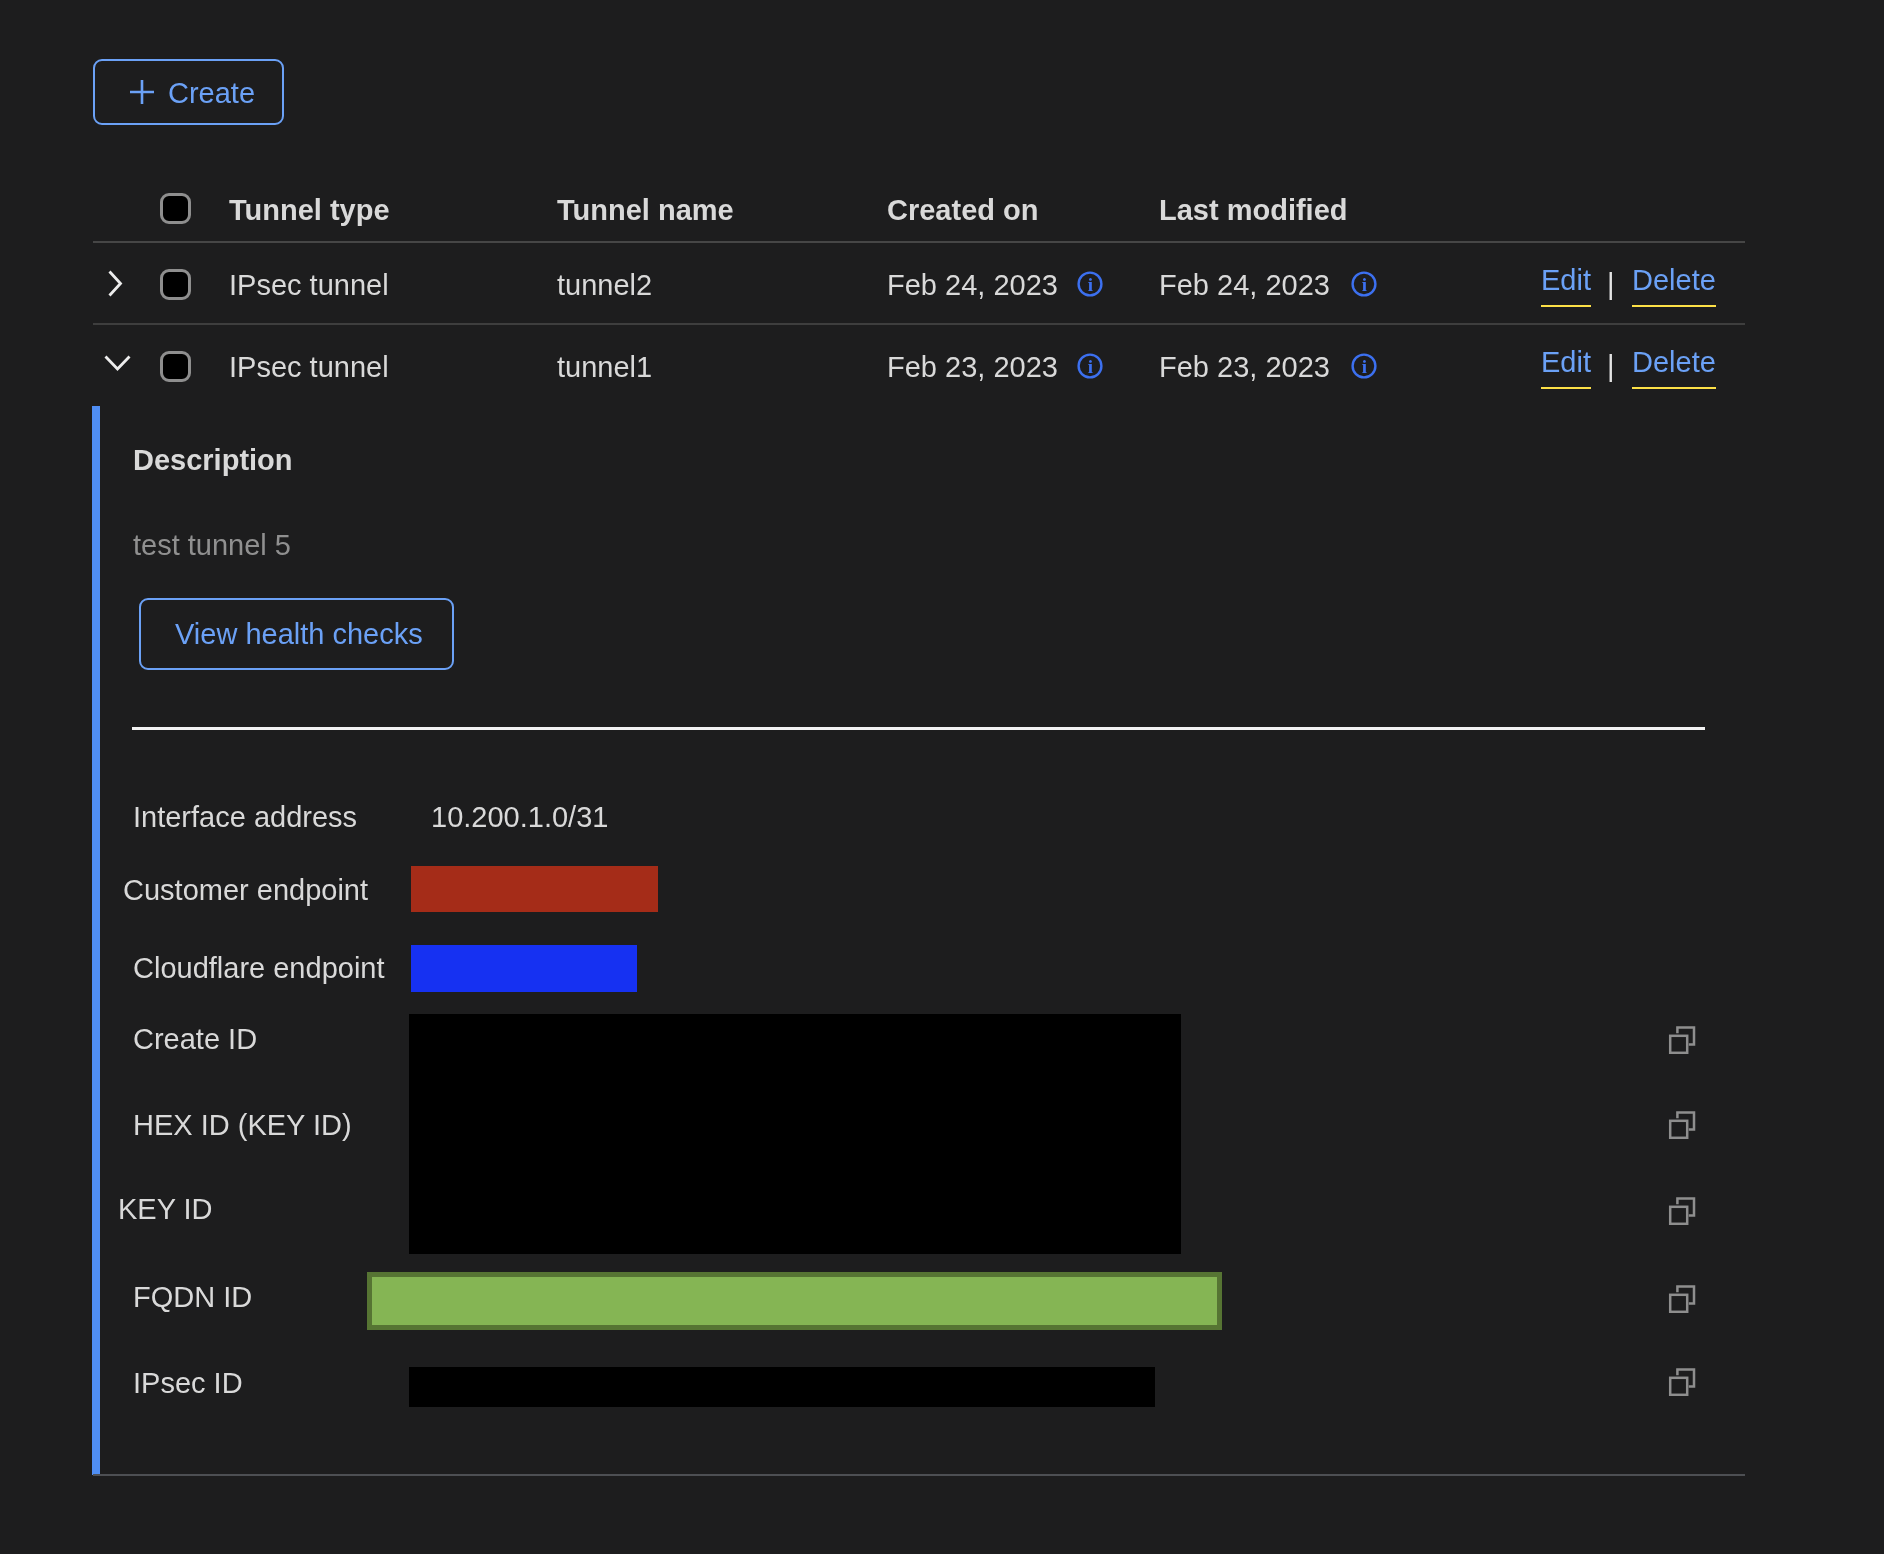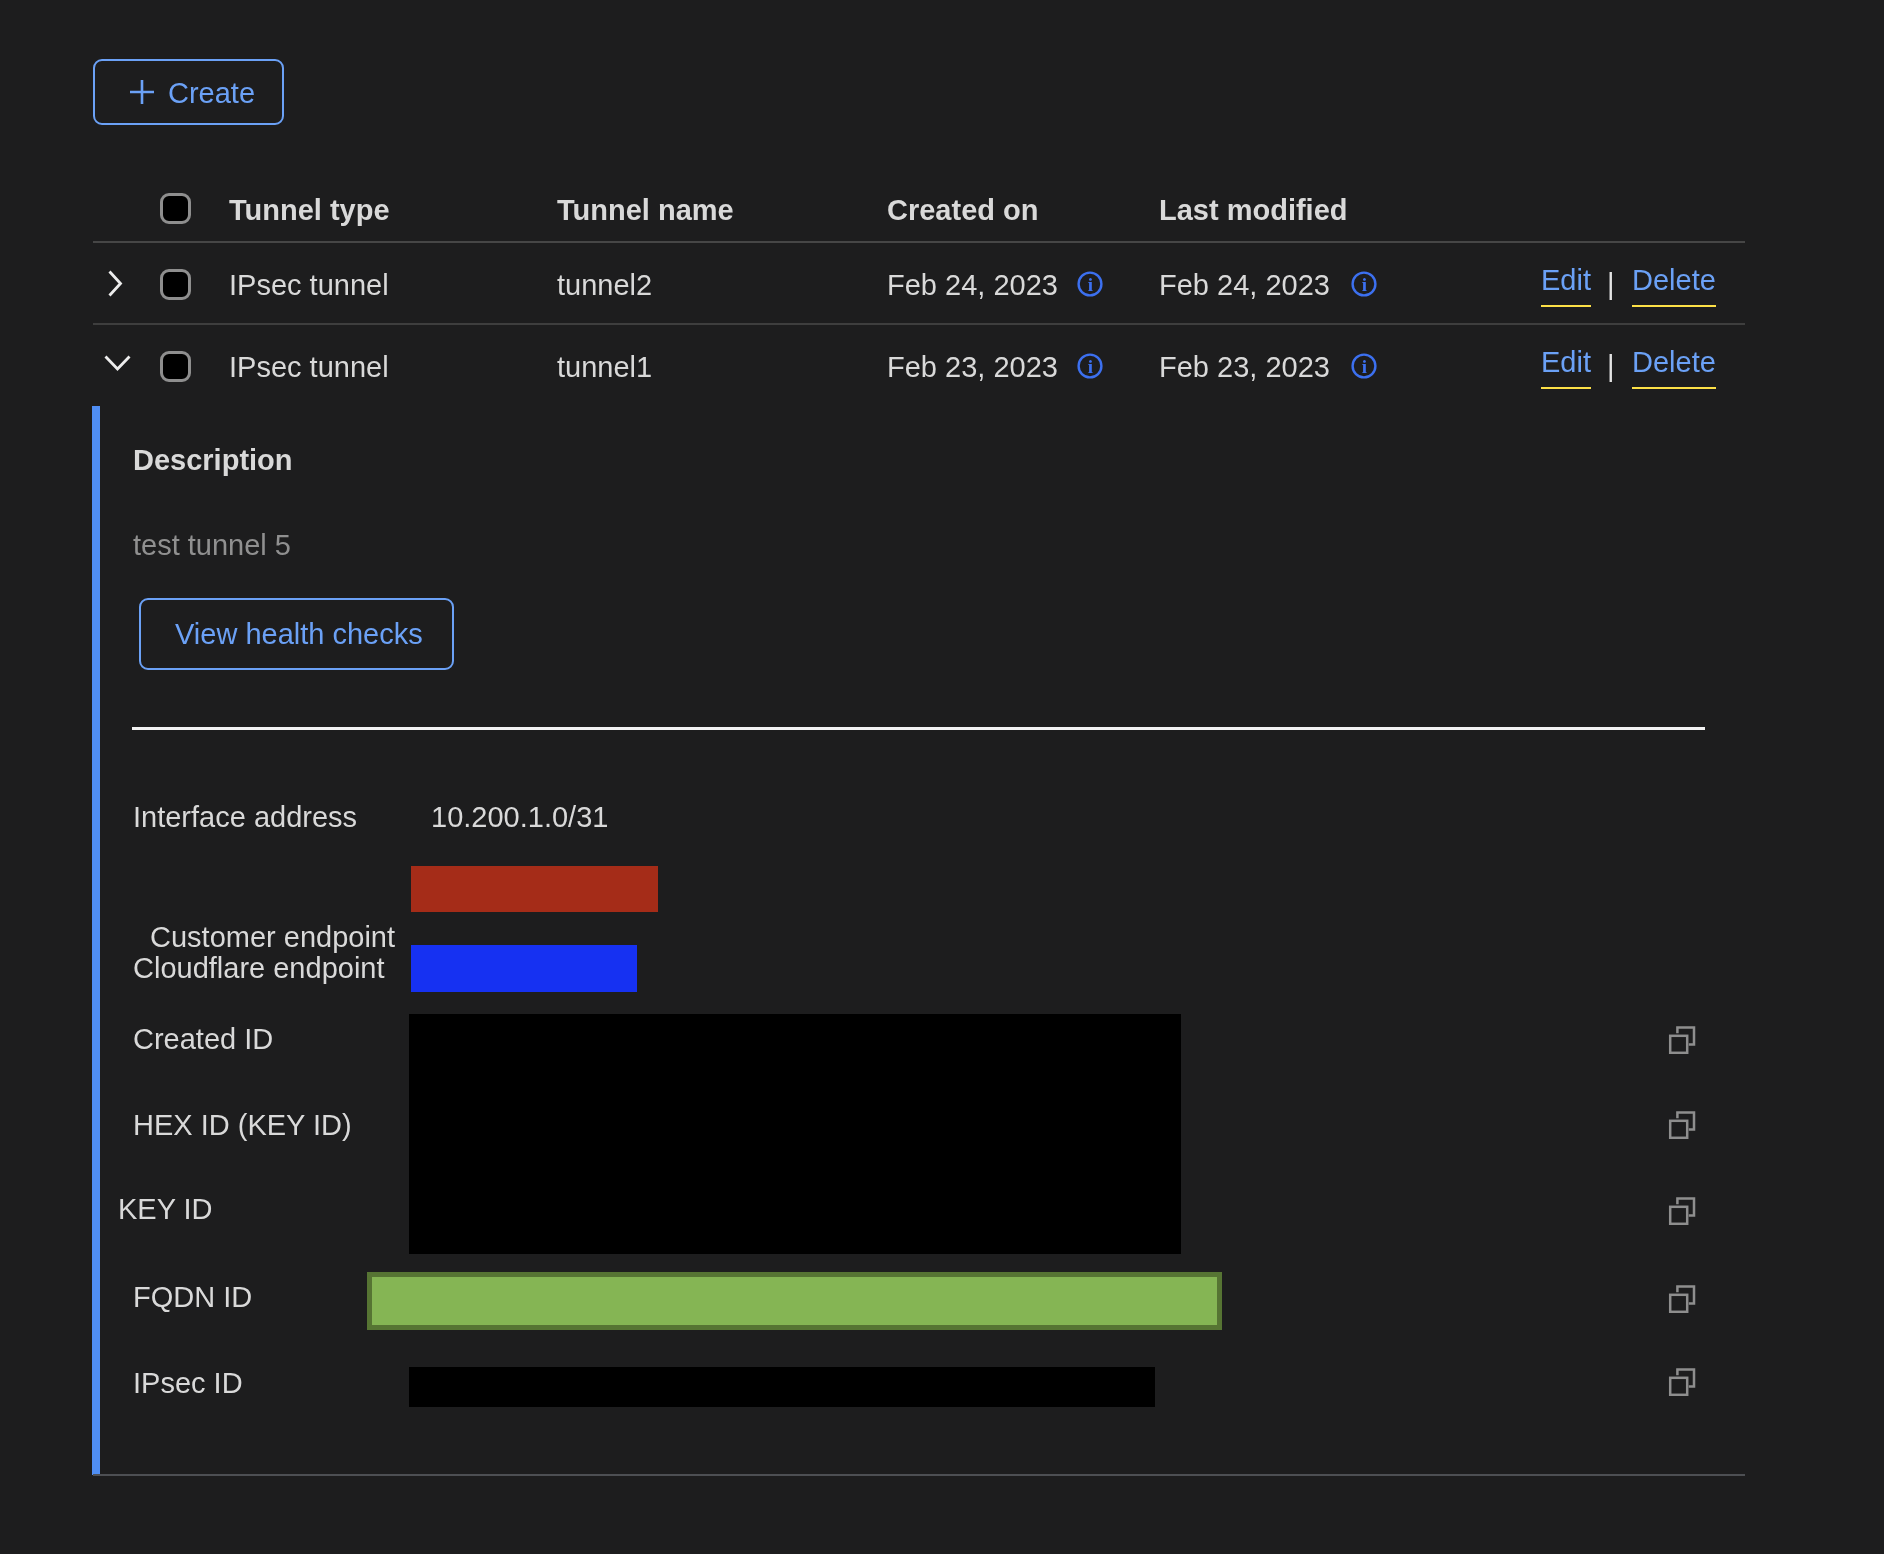--- a/index.html
+++ b/index.html
@@ -78,28 +78,28 @@
 
   <div class="abs" style="left:139px;top:598px;width:315px;height:72px;border:2px solid #6ba1f6;border-radius:9px;color:#6ba1f6;">
     <span style="position:absolute;left:34px;top:19px;line-height:30px;font-size:29px;white-space:nowrap;">View health checks</span>
   </div>
 
   <div class="abs" style="left:132px;top:727px;width:1573px;height:3px;background:#f2f2f2;"></div>
 
   <div class="txt" style="left:133px;top:802px;">Interface address</div>
   <div class="txt" style="left:431px;top:802px;">10.200.1.0/31</div>
 
-  <div class="txt" style="left:150px;top:875px;margin-top:47px;">Customer endpoint</div>
+  <div class="txt" style="left:123px;top:875px;">Customer endpoint</div>
   <div class="abs" style="left:411px;top:866px;width:247px;height:46px;background:#a52c18;"></div>
 
   <div class="txt" style="left:133px;top:953px;">Cloudflare endpoint</div>
   <div class="abs" style="left:411px;top:945px;width:226px;height:47px;background:#1631f2;"></div>
 
   <div class="abs" style="left:409px;top:1014px;width:772px;height:240px;background:#000;"></div>
-  <div class="txt" style="left:133px;top:1024px;">Created ID</div>
+  <div class="txt" style="left:133px;top:1024px;">Create ID</div>
   <div class="txt" style="left:133px;top:1110px;">HEX ID (KEY ID)</div>
   <div class="txt" style="left:118px;top:1194px;">KEY ID</div>
 
   <div class="txt" style="left:133px;top:1282px;">FQDN ID</div>
   <div class="abs" style="left:367px;top:1272px;width:855px;height:58px;background:#85b554;border:5px solid #567433;"></div>
 
   <div class="txt" style="left:133px;top:1368px;">IPsec ID</div>
   <div class="abs" style="left:409px;top:1367px;width:746px;height:40px;background:#000;"></div>
 
   <svg class="abs" style="left:1668px;top:1026px;" width="28" height="28" viewBox="0 0 28 28">

